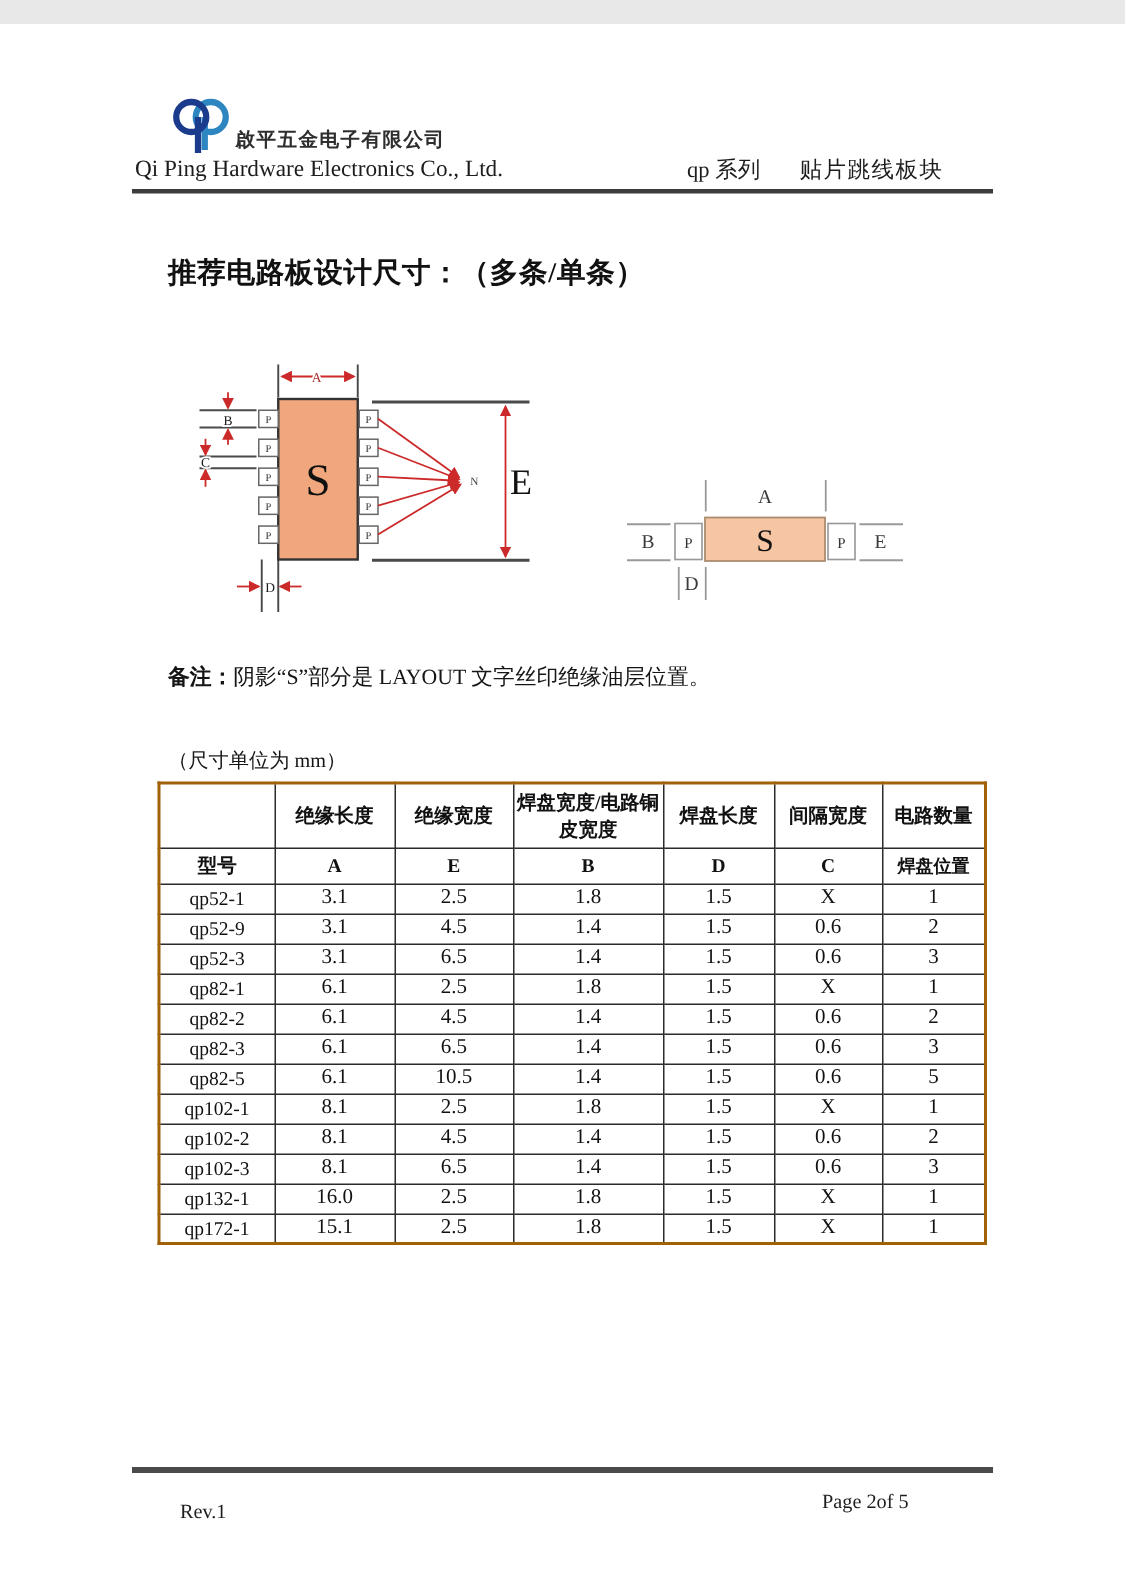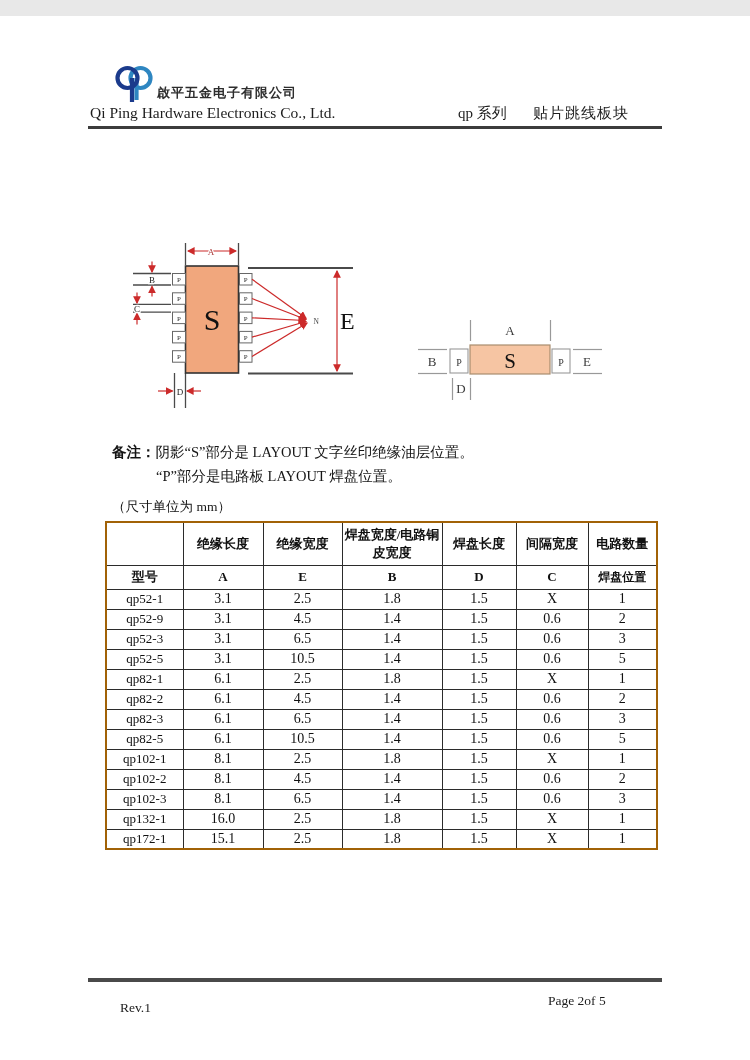--- a/index.html
+++ b/index.html
@@ -63,20 +63,21 @@
     <line x1="25.5" y1="16" x2="25.5" y2="38" stroke-width="4.2" stroke="#2e86c1"></line>
     <circle cx="16.5" cy="16" r="10" fill="none" stroke-width="4.2" stroke="#1b3b8c"></circle>
     <line x1="21" y1="16" x2="21" y2="40" stroke-width="4.2" stroke="#1b3b8c"></line>
   </svg>
   <div class="company-cn">啟平五金电子有限公司</div>
   <div class="company-en">Qi Ping Hardware Electronics Co., Ltd.</div>
   <div class="series-label">qp 系列</div>
   <div class="product-label">贴片跳线板块</div>
   <div class="rule-double-top"></div>
 
+  <div class="doc-title">推荐电路板设计尺寸：（多条/单条）</div>
 
   <svg class="diagrams" width="540" height="190" viewBox="0 0 540 190">
     <defs>
       <marker id="arr" viewBox="0 0 10 10" refX="8.5" refY="5" markerWidth="6.5" markerHeight="6.5" orient="auto-start-reverse">
         <path d="M0,0L10,5L0,10z" fill="#cc2a2a"></path>
       </marker>
     </defs>
 
     <g>
       <g stroke="#4a4a4a" stroke-width="1.3">
@@ -164,21 +165,20 @@
       <text class="t-p2" x="451" y="131.5">P</text>
       <text class="t-dim2" x="400" y="101">A</text>
       <text class="t-dim2" x="322" y="131.5">B</text>
       <text class="t-dim2" x="477" y="131.5">E</text>
       <text class="t-dim2" x="351" y="159">D</text>
     </g>
   </svg>
 
   <div class="notes">
     <div><b>备注：</b><span>阴影“S”部分是 LAYOUT 文字丝印绝缘油层位置。</span></div>
-    <div class="indent"><span>“P”部分是电路板 LAYOUT 焊盘位置。</span></div>
   </div>
   <div class="unit-note">（尺寸单位为 mm）</div>
 
   <table class="spec-table">
     <colgroup>
       <col style="width:77px">
         <col style="width:80px">
         <col style="width:79px">
         <col style="width:100px">
         <col style="width:74px">
@@ -227,29 +227,20 @@
         <tr>
           <td class="model-col">qp52-3</td>
           <td>3.1</td>
           <td>6.5</td>
           <td>1.4</td>
           <td>1.5</td>
           <td>0.6</td>
           <td>3</td>
         </tr>
         <tr>
-          <td class="model-col">qp52-5</td>
-          <td>3.1</td>
-          <td>10.5</td>
-          <td>1.4</td>
-          <td>1.5</td>
-          <td>0.6</td>
-          <td>5</td>
-        </tr>
-        <tr>
           <td class="model-col">qp82-1</td>
           <td>6.1</td>
           <td>2.5</td>
           <td>1.8</td>
           <td>1.5</td>
           <td>X</td>
           <td>1</td>
         </tr>
         <tr>
           <td class="model-col">qp82-2</td>

